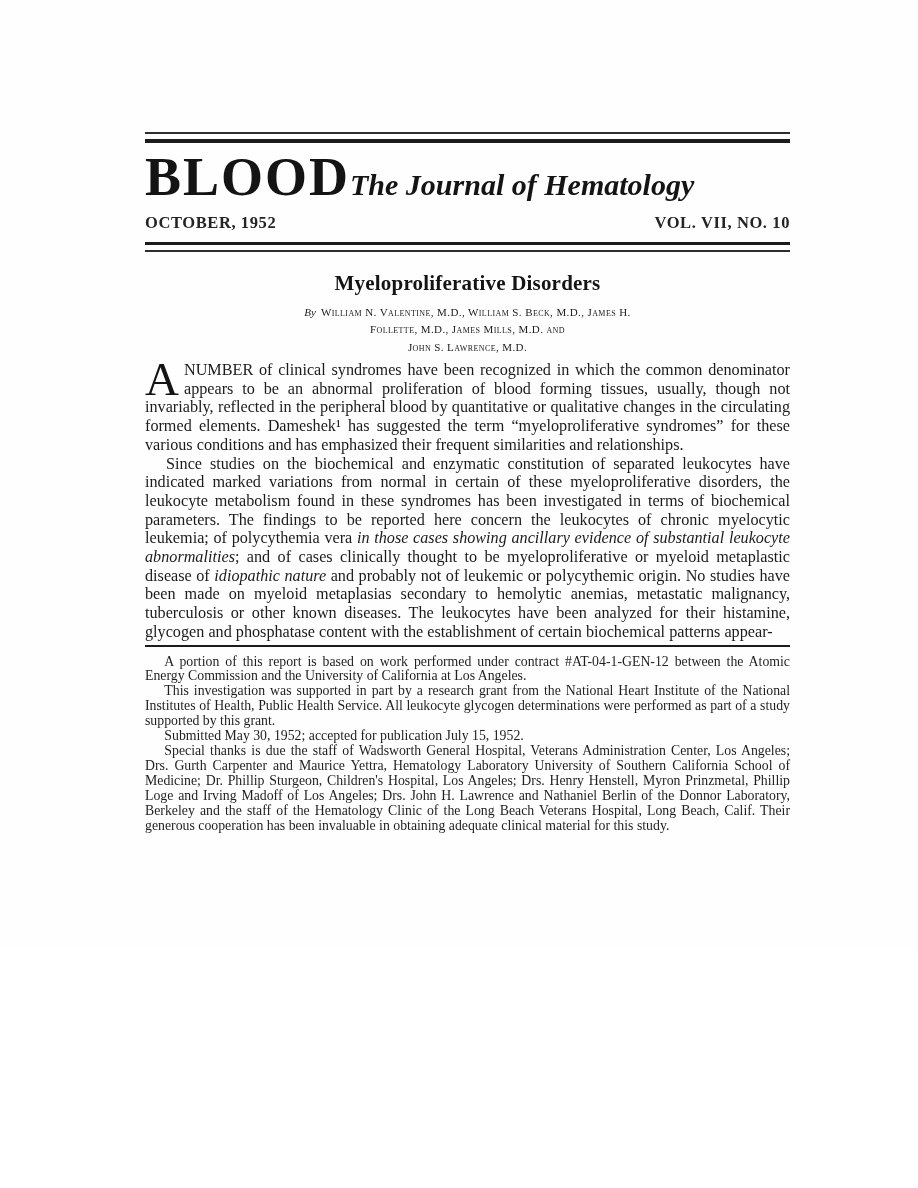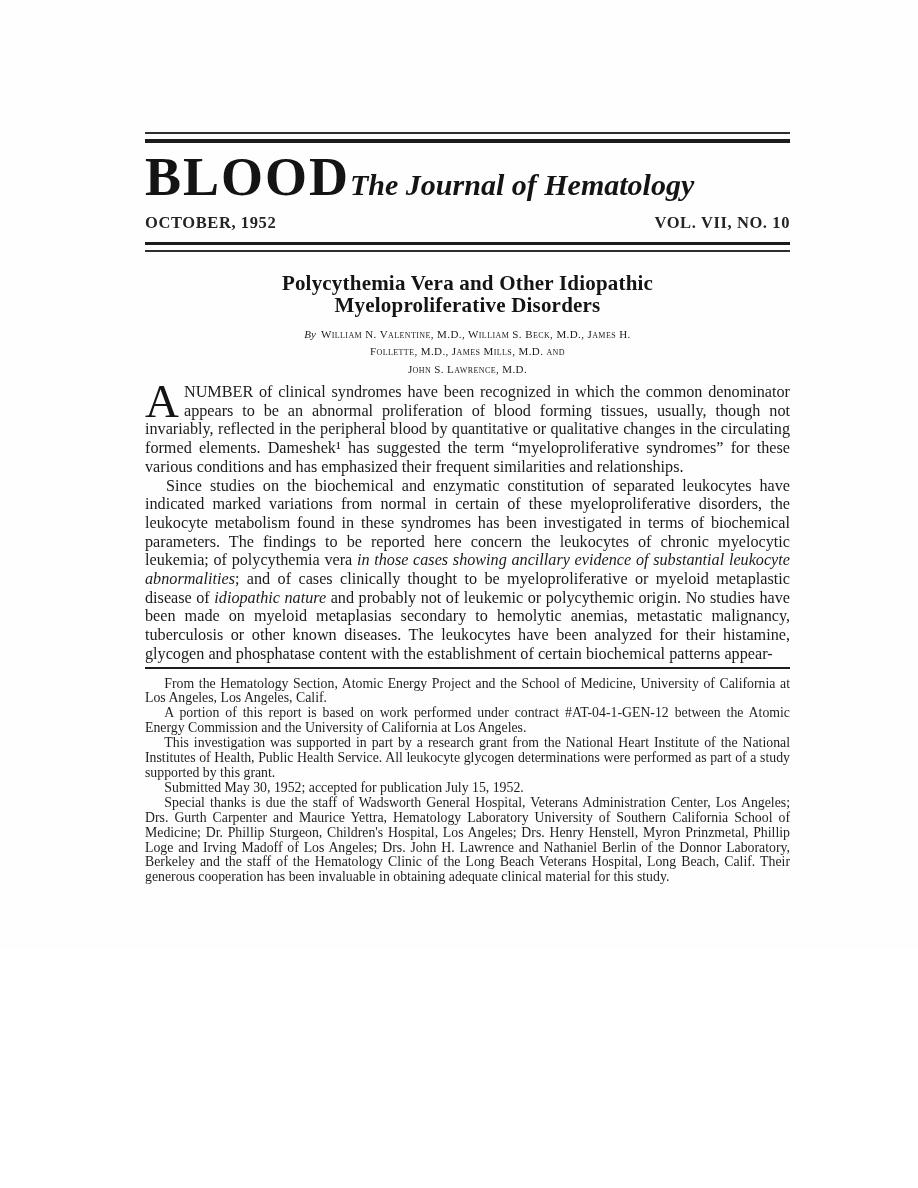--- a/index.html
+++ b/index.html
@@ -80,39 +80,37 @@
 
     <div class="issue-row">
       <span>OCTOBER, 1952</span>
       <span>VOL. VII, NO. 10</span>
     </div>
 
     <div class="rule rule-thick" id="rule-mid-thick"></div>
     <div class="rule rule-thin" id="rule-mid-thin"></div>
 
     <div class="article-title">
-      <div>Polycythemia Vera and Other Idiopathic</div>
       <div>Myeloproliferative Disorders</div>
     </div>
 
     <div class="byline">
       <div><span class="byline-prefix">By</span><span class="sc">William N. Valentine, M.D., William S. Beck, M.D., James H.</span></div>
       <div class="sc">Follette, M.D., James Mills, M.D. and</div>
       <div class="sc">John S. Lawrence, M.D.</div>
     </div>
 
     <div class="body-text">
       <p class="p1"><span class="dropcap">A</span><span>NUMBER of clinical syndromes have been recognized in which the common denominator appears to be an abnormal proliferation of blood forming tissues, usually, though not invariably, reflected in the peripheral blood by quantitative or qualitative changes in the circulating formed elements. Dameshek¹ has suggested the term “myeloproliferative syndromes” for these various conditions and has emphasized their frequent similarities and relationships.</span></p>
       <p class="p2"><span>Since studies on the biochemical and enzymatic constitution of separated leukocytes have indicated marked variations from normal in certain of these myeloproliferative disorders, the leukocyte metabolism found in these syndromes has been investigated in terms of biochemical parameters. The findings to be reported here concern the leukocytes of chronic myelocytic leukemia; of polycythemia vera </span><span class="it">in those cases showing ancillary evidence of substantial leukocyte abnormalities</span><span>; and of cases clinically thought to be myeloproliferative or myeloid metaplastic disease of </span><span class="it">idiopathic nature</span><span> and probably not of leukemic or polycythemic origin. No studies have been made on myeloid metaplasias secondary to hemolytic anemias, metastatic malignancy, tuberculosis or other known diseases. The leukocytes have been analyzed for their histamine, glycogen and phosphatase content with the establishment of certain biochemical patterns appear-</span></p>
     </div>
 
     <div class="rule" id="fn-rule"></div>
 
     <div class="footnotes">
-      <p>From the Hematology Section, Atomic Energy Project and the School of Medicine, University of California at Los Angeles, Los Angeles, Calif.</p>
       <p>A portion of this report is based on work performed under contract #AT-04-1-GEN-12 between the Atomic Energy Commission and the University of California at Los Angeles.</p>
       <p>This investigation was supported in part by a research grant from the National Heart Institute of the National Institutes of Health, Public Health Service. All leukocyte glycogen determinations were performed as part of a study supported by this grant.</p>
       <p>Submitted May 30, 1952; accepted for publication July 15, 1952.</p>
       <p>Special thanks is due the staff of Wadsworth General Hospital, Veterans Administration Center, Los Angeles; Drs. Gurth Carpenter and Maurice Yettra, Hematology Laboratory University of Southern California School of Medicine; Dr. Phillip Sturgeon, Children's Hospital, Los Angeles; Drs. Henry Henstell, Myron Prinzmetal, Phillip Loge and Irving Madoff of Los Angeles; Drs. John H. Lawrence and Nathaniel Berlin of the Donnor Laboratory, Berkeley and the staff of the Hematology Clinic of the Long Beach Veterans Hospital, Long Beach, Calif. Their generous cooperation has been invaluable in obtaining adequate clinical material for this study.</p>
     </div>
   </div>
 
   <div class="page-number">959</div>
 
   <div class="stamp">

